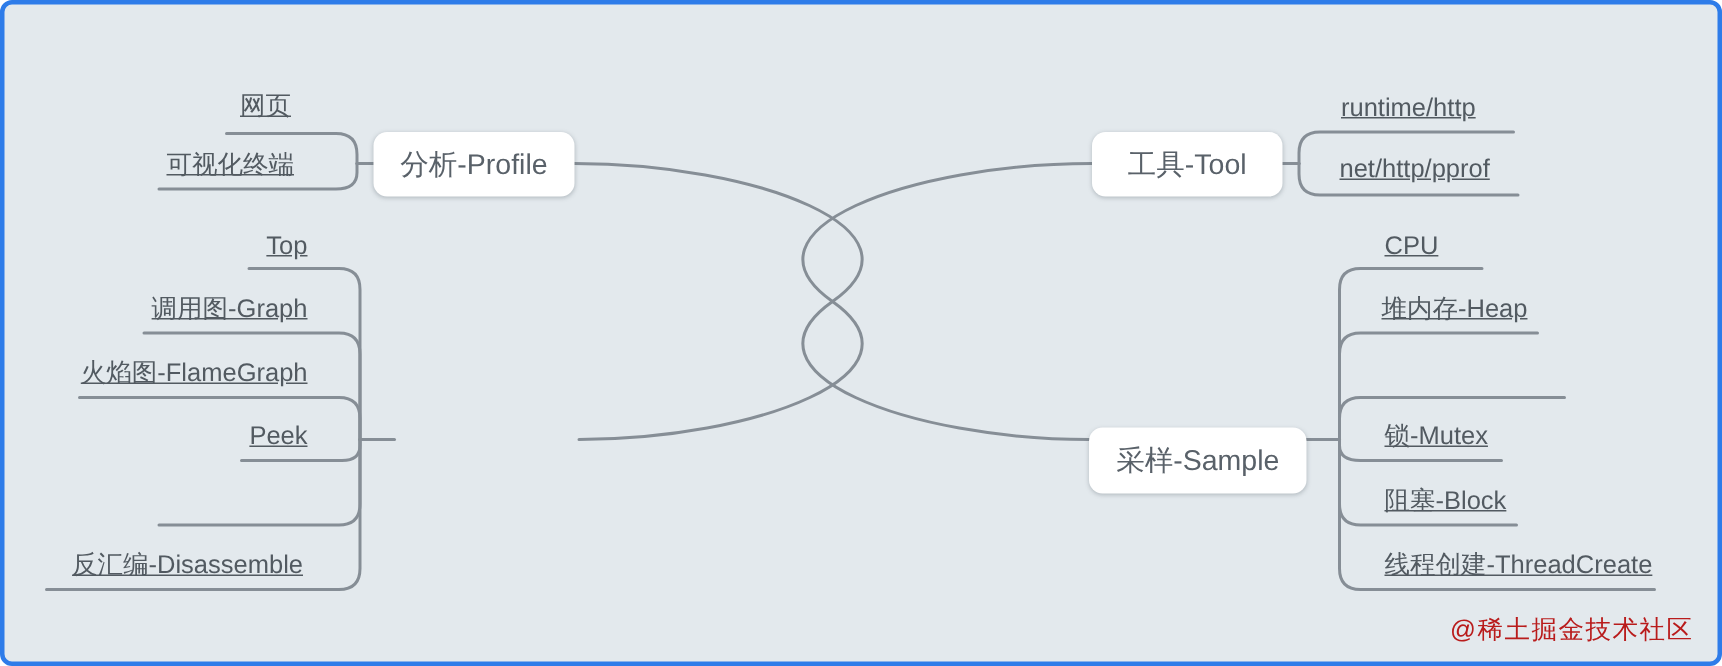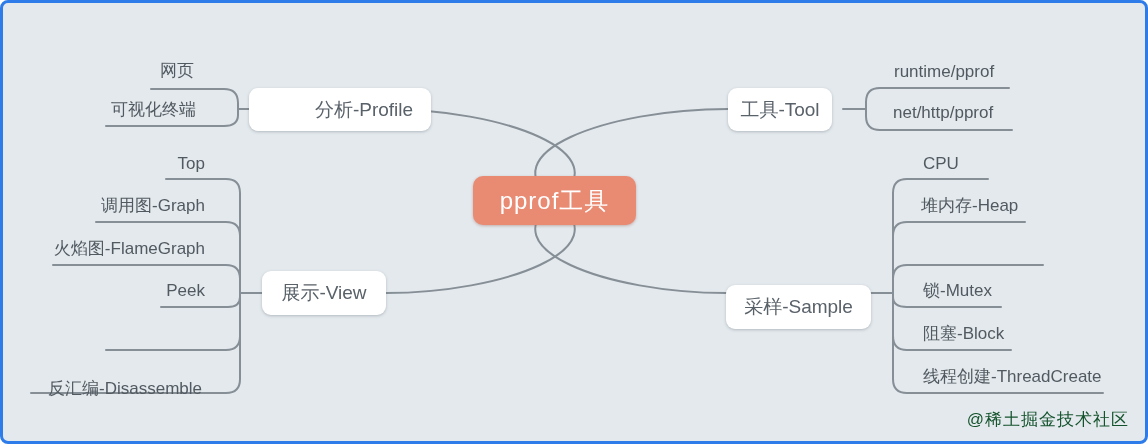--- a/index.html
+++ b/index.html
@@ -18,25 +18,25 @@
     background:#ffffff;border-radius:9px;color:#596169;font-size:19px;
     box-shadow:0 1px 3px rgba(90,100,110,.35);
     white-space:nowrap;cursor:default;
   }
   .root{
     background:var(--root,#e98a73);color:#fff;font-size:24px;border-radius:10px;
     box-shadow:0 1px 3px rgba(150,90,80,.4);letter-spacing:1px;
   }
   .leaf{
     position:absolute;height:24px;line-height:24px;color:#525a61;font-size:17px;
-    white-space:nowrap;cursor:default;
+    white-space:nowrap;cursor:default;text-decoration:underline;
   }
   .leaf.r{text-align:right;}
   .watermark{
-    position:absolute;right:16px;bottom:10px;color:#14532d;font-size:17px;
+    position:absolute;right:16px;bottom:10px;color:#b91c1c;font-size:17px;
     letter-spacing:1px;
   }
 </style>
 </head>
 <body>
 
 <div id="stage" style="--bg: #e3e9ed; --frame: #2e7ce9; --line: #868e96; --root: #e98a73;">
 
   <svg class="connectors" viewBox="0 0 1148 444">
 
@@ -73,38 +73,36 @@
       <path d="M 868,290 H 890"></path>
       <path d="M 890,290 V 190 Q 890,176 904,176 H 985"></path>
       <path d="M 890,290 V 233 Q 890,219 904,219 H 1022"></path>
       <path d="M 890,290 V 276 Q 890,262 904,262 H 1040"></path>
       <path d="M 890,294 Q 890,304 904,304 H 998"></path>
       <path d="M 890,290 V 333 Q 890,347 904,347 H 1008"></path>
       <path d="M 890,290 V 376 Q 890,390 904,390 H 1100"></path>
     </g>
   </svg>
 
-  <div class="node root" style="left:470px;top:173px;width:163px;height:49px;">pprof工具</div>
 
-  <div class="node" style="left:246px;top:85px;width:134px;height:43px;padding-left:48px;">分析-Profile</div>
-  <div class="node" style="left:725px;top:85px;width:104px;height:43px;">工具-Tool</div>
-  <div class="node" style="left:259px;top:268px;width:124px;height:44px;">展示-View</div>
+  <div class="node" style="left:246px;top:85px;width:134px;height:43px;">分析-Profile</div>
+  <div class="node" style="left:725px;top:85px;width:127px;height:43px;">工具-Tool</div>
   <div class="node" style="left:723px;top:268px;width:145px;height:44px;margin-top:14px;">采样-Sample</div>
 
   <div class="leaf r" style="right:951px;top:56px;">网页</div>
   <div class="leaf r" style="right:949px;top:95px;margin-left:48px;">可视化终端</div>
 
-  <div class="leaf" style="left:891px;top:57px;">runtime/pprof</div>
+  <div class="leaf" style="left:891px;top:57px;">runtime/http</div>
   <div class="leaf" style="left:890px;top:98px;">net/http/pprof</div>
 
   <div class="leaf r" style="right:940px;top:149px;">Top</div>
   <div class="leaf r" style="right:940px;top:234px;">火焰图-FlameGraph</div>
   <div class="leaf r" style="right:940px;top:191px;">调用图-Graph</div>
   <div class="leaf r" style="right:940px;top:276px;">Peek</div>
-  <div class="leaf r" style="right:943px;top:362px;margin-top:12px;">反汇编-Disassemble</div>
+  <div class="leaf r" style="right:943px;top:362px;">反汇编-Disassemble</div>
 
   <div class="leaf" style="left:920px;top:149px;">CPU</div>
   <div class="leaf" style="left:918px;top:191px;">堆内存-Heap</div>
   <div class="leaf" style="left:920px;top:276px;">锁-Mutex</div>
   <div class="leaf" style="left:920px;top:319px;">阻塞-Block</div>
   <div class="leaf" style="left:920px;top:362px;">线程创建-ThreadCreate</div>
 
   <div class="watermark">@稀土掘金技术社区</div>
 </div>
 

